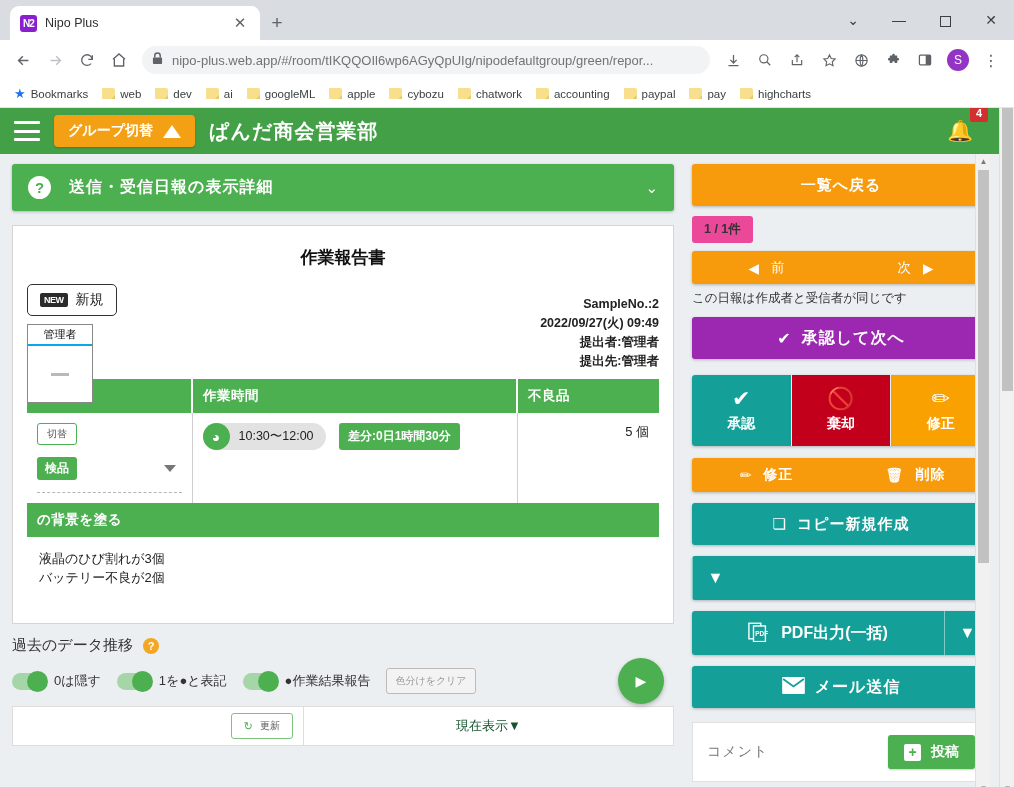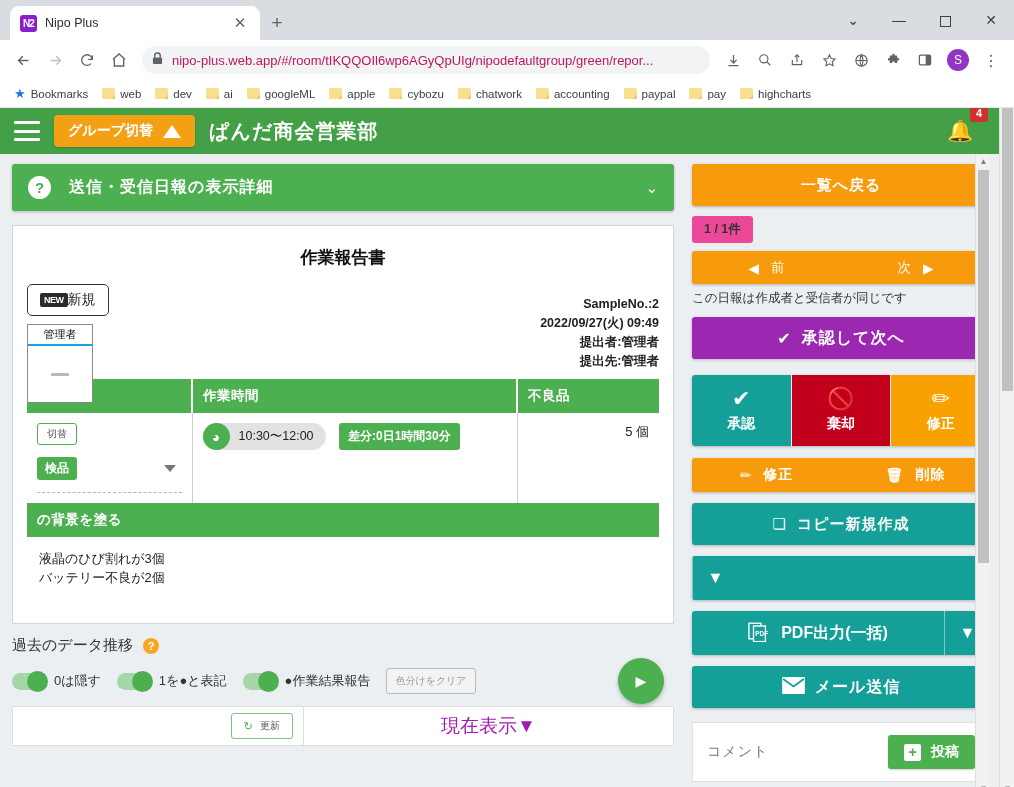--- a/index.html
+++ b/index.html
@@ -39,21 +39,21 @@
 
   .toolbar {
     height: 40px; display: flex; align-items: center; gap: 2px; padding: 0 8px; background: #fff;
   }
   .tb-btn { width: 30px; height: 30px; display: flex; align-items: center; justify-content: center; color: #5f6368; }
   .tb-btn.dim { color: #bdc1c6; }
   .omnibox {
     flex: 1; height: 28px; background: #f1f3f4; border-radius: 14px;
     display: flex; align-items: center; padding: 0 10px; gap: 9px; margin: 0 6px;
   }
-  .omnibox .urltext { font-size: 13px; color: #be185d; white-space: nowrap; overflow: hidden; }
+  .omnibox .urltext { font-size: 13px; color: #737373; white-space: nowrap; overflow: hidden; }
   .tb-right { display: flex; align-items: center; gap: 2px; }
   .avatar-btn {
     width: 22px; height: 22px; border-radius: 50%; background: #9334c4; color: #fff;
     font-size: 12px; line-height: 22px; text-align: center; margin: 0 5px;
   }
 
   .bookmarks {
     height: 28px; display: flex; align-items: center; gap: 2px; padding: 0 8px;
     background: #fff; border-bottom: 1px solid #e4e6e8;
   }
@@ -113,21 +113,21 @@
   .report-card {
     background: #fff; border: 1px solid #d5d5d5; margin-top: 14px;
     padding: 14px 14px 18px 14px; position: relative;
   }
   .report-title { text-align: center; font-size: 17px; font-weight: bold; color: #111; margin: 6px 0 26px; }
 
   .meta-block { text-align: right; font-size: 12.5px; font-weight: bold; color: #222; line-height: 19px; }
 
   .status-row { position: absolute; left: 14px; top: 58px; }
   .new-chip {
-    display: inline-flex; align-items: center; border: 1px solid #333;
+    display: inline-flex; align-items: center; gap: 8px; border: 1px solid #333;
     border-radius: 5px; padding: 6px 12px; background: #fff;
   }
   .new-badge { background: #2b2b2b; color: #fff; font-size: 9px; font-weight: bold; padding: 2px 4px; border-radius: 2px; letter-spacing: -.5px; }
   .new-text { font-size: 14px; color: #222; }
   .stamp {
     margin-top: 8px; width: 66px; border: 1px solid #888; background: #fff;
   }
   .stamp-head { border-bottom: 2px solid #0ea5e9; font-size: 11px; padding: 2px 4px; color: #111; text-align: center; }
   .stamp-body { height: 56px; display: flex; align-items: center; justify-content: center; }
   .stamp-dash { width: 18px; height: 3px; background: #b9b9b9; }
@@ -195,21 +195,21 @@
   .trend-table {
     margin-top: 12px; background: #fff; border: 1px solid #ddd; height: 40px; display: flex; align-items: center;
   }
   .tt-left { width: 290px; display: flex; justify-content: flex-end; padding-right: 10px; }
   .refresh-btn {
     border: 1px solid #7cc47f; color: #5a5a5a; background: #fff; font-size: 10px;
     padding: 5px 12px; border-radius: 3px; display: inline-flex; align-items: center; gap: 7px;
   }
   .refresh-ico { color: #4caf50; font-size: 11px; }
   .tt-right { flex: 1; border-left: 1px solid #ddd; height: 100%; display: flex; align-items: center; justify-content: center; }
-  .now-show { color: #a21caf; font-size: 19px; text-align: center; }
+  .now-show { color: #14532d; font-size: 13px; text-align: center; }
 
   
   .btn {
     display: flex; align-items: center; justify-content: center; gap: 10px;
     color: #fff; border-radius: 3px; box-shadow: 0 1px 3px rgba(0,0,0,.25);
     font-size: 15px; font-weight: bold; letter-spacing: 1px;
   }
   .btn-orange { background: #f79b0d; }
   .btn-back { height: 42px; margin-bottom: 10px; }
   .count-chip {

